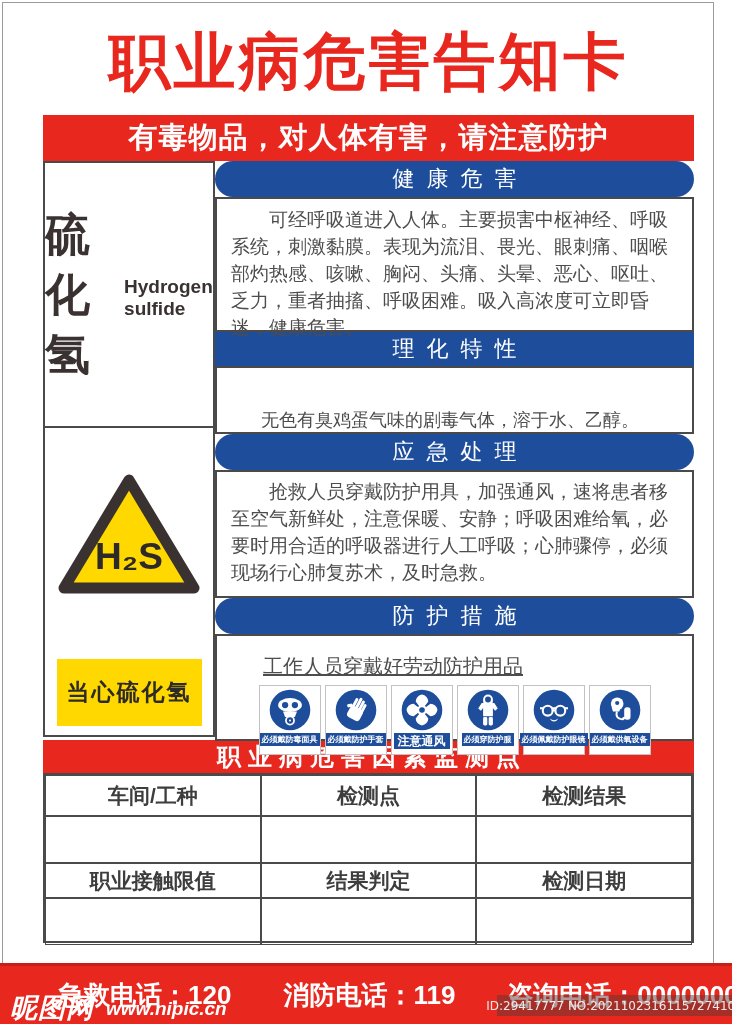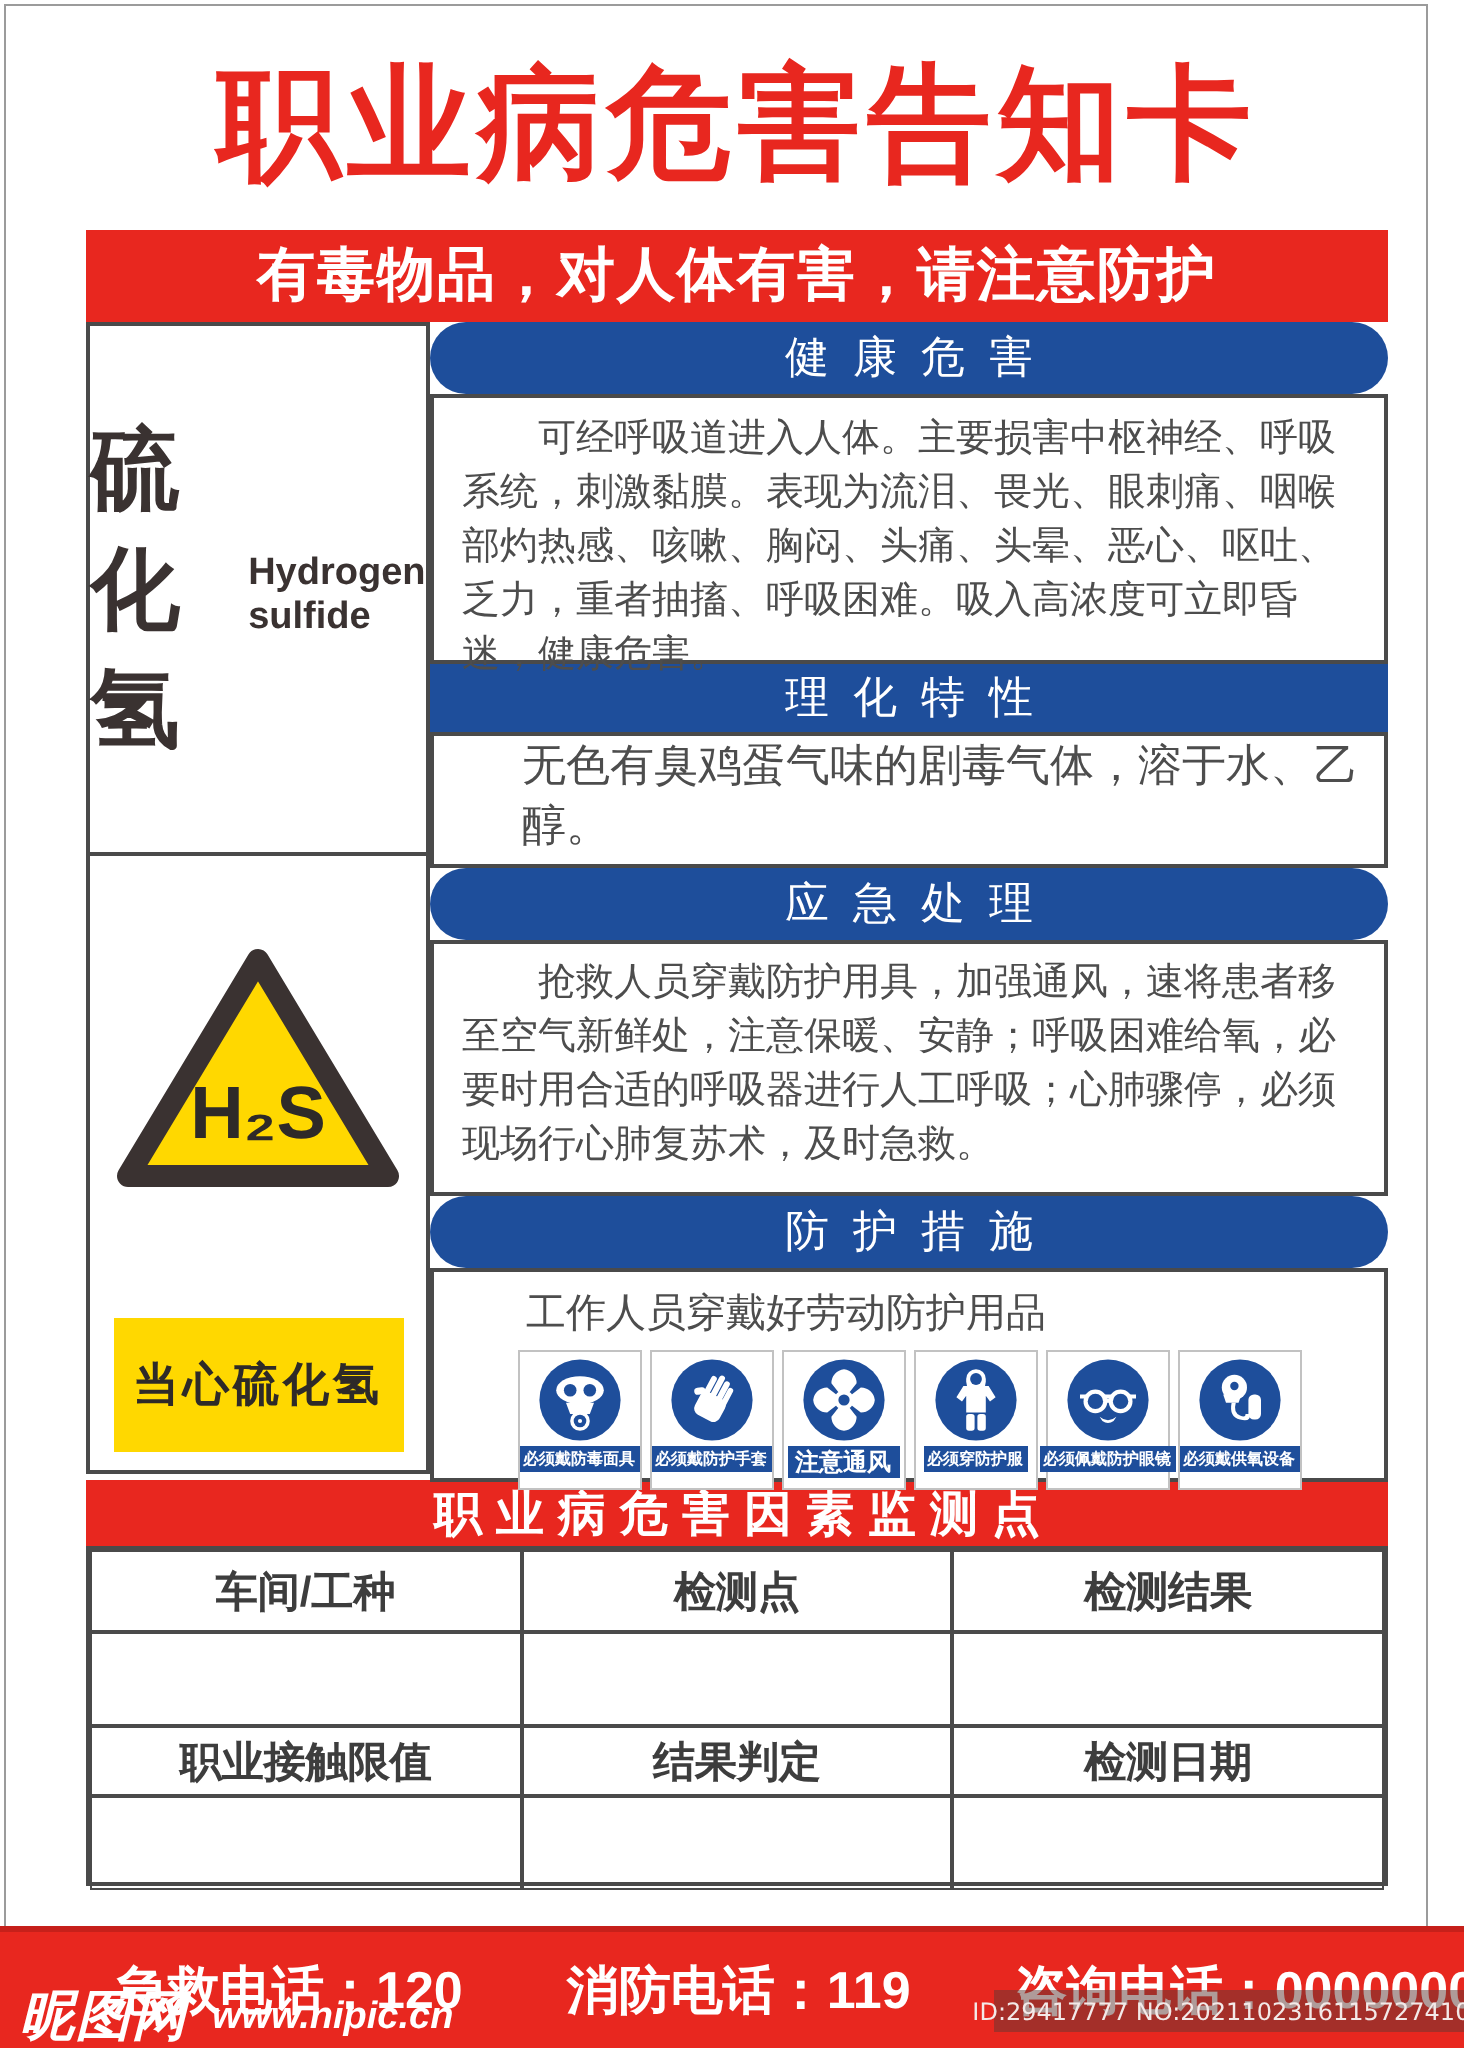--- a/index.html
+++ b/index.html
@@ -30,24 +30,24 @@
   .warn-label{margin-top:13px;background:#ffd800;color:#2e2a28;font-size:23px;font-weight:800;
     padding:18px 10px;letter-spacing:2px;white-space:nowrap;}
 
   
   .right-col{position:absolute;left:215px;top:161px;width:479px;height:576px;z-index:1;}
   .sec-head{background:#1e4e9b;color:#fff;display:flex;align-items:center;justify-content:center;
     font-size:22px;font-weight:500;letter-spacing:12px;text-indent:12px;}
   .sec-body{background:#fff;border:2px solid #4a4a4a;box-sizing:border-box;color:#4d4d4d;}
   .h36{height:36px;border-radius:18px;} .h34{height:34px;}
   .body-health{height:135px;padding:7px 14px 0 14px;font-size:19px;line-height:27px;text-indent:2em;}
-  .body-phys{height:68px;display:flex;align-items:flex-start;padding-left:44px;font-size:22px;}
+  .body-phys{height:68px;display:flex;align-items:flex-end;padding-left:44px;font-size:18px;}
   .body-emer{height:128px;padding:6px 14px 0 14px;font-size:19px;line-height:27px;text-indent:2em;}
   .body-prot{height:107px;padding-top:5px;}
-  .prot-intro{margin:2px 0 5px 46px;font-size:20px;color:#4d4d4d;}
+  .prot-intro{margin:12px 0 5px 46px;font-size:20px;color:#4d4d4d;text-decoration:underline;}
   .icon-row{display:flex;justify-content:center;gap:4px;}
   .ppe-tile{width:62px;height:70px;background:#fff;border:1px solid #c2c2c2;box-sizing:border-box;
     display:flex;flex-direction:column;align-items:center;padding-top:3px;}
   .ppe-tile svg{width:42px;height:42px;display:block;}
   .ppe-label{margin-top:2px;background:#1e4e9b;color:#fff;font-size:8px;line-height:11px;
     padding:1px 2px;white-space:nowrap;font-weight:600;}
   .ppe-label.big{font-size:12px;line-height:14px;font-weight:800;padding:1px 4px;}
 
   
   .monitor-banner{position:absolute;left:43px;top:740px;width:651px;height:33px;background:#e8271f;

